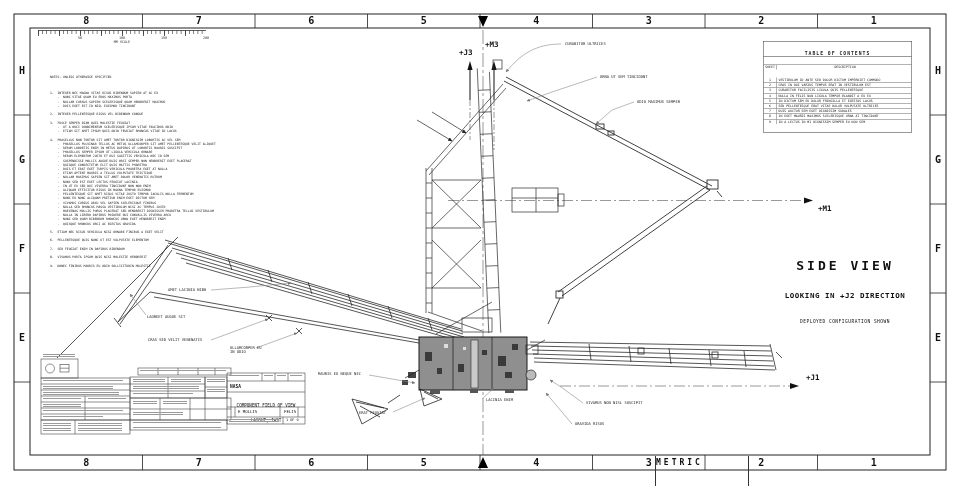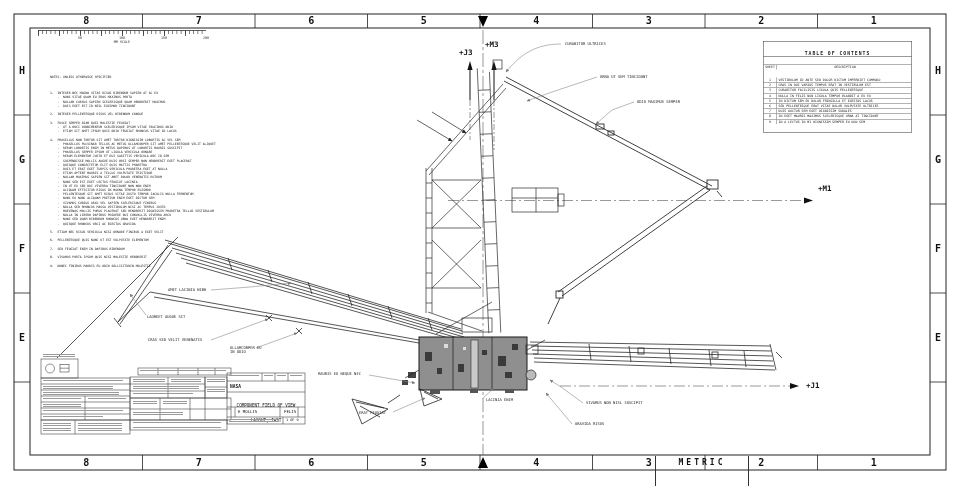--- a/index.html
+++ b/index.html
@@ -30,21 +30,21 @@
   .lbl{position:absolute;font:7.5px "DejaVu Sans Mono",monospace;color:#222;
        transform:scale(.5);transform-origin:0 0;white-space:pre}
   .axis{position:absolute;font:700 7.5px "DejaVu Sans Mono",monospace;color:#111}
   
   .vt{width:300px;text-align:center;color:#111}
   .vt1{font:700 26px "DejaVu Sans Mono",monospace;letter-spacing:6px;line-height:28px}
   .vt2{font:700 15px "DejaVu Sans Mono",monospace;letter-spacing:1px;line-height:17px}
   .vt3{font:9px "DejaVu Sans Mono",monospace;letter-spacing:1px;line-height:11px}
   
   #metric{left:655px;top:456px;width:92px;height:30px;border-left:1px solid #333;border-right:1px solid #333;
-          text-align:center;font:700 8px "DejaVu Sans Mono",monospace;line-height:13px;letter-spacing:3px}
+          text-align:left;font:700 8px "DejaVu Sans Mono",monospace;line-height:13px;letter-spacing:3px}
   
   .tb{font:9px "DejaVu Sans Mono",monospace;color:#111}
   .mt{position:absolute;background:repeating-linear-gradient(#9a9a9a 0 .6px,transparent .6px 2.5px)}
 </style>
 </head>
 <body>
 
 <div id="sheet">
 
   <svg width="960" height="501" viewBox="0 0 960 501">
@@ -395,25 +395,32 @@
         </div><div class="toc-row">
           <span class="tc1">8</span>
           <span class="tc2">IN EGET MAURIS MAXIMUS SCELERISQUE URNA AT TINCIDUNT</span>
         </div><div class="toc-row">
           <span class="tc1">9</span>
           <span class="tc2">IN A LECTUS IN MI DIGNISSIM SEMPER EU NON SEM</span>
         </div></div>
     </div>
   </div>
 
+  <div class="abs" style="left:770px;top:239px;width:150px">
+    <div class="half vt">
+      <div class="vt1">SIDE VIEW</div>
+      <div class="vt2">LOOKING IN +J2 DIRECTION</div>
+      <div class="vt3">DEPLOYED CONFIGURATION SHOWN</div>
+    </div>
+  </div>
 
   <div class="axis" style="left:459px;top:48px">+J3</div>
   <div class="axis" style="left:485px;top:40px">+M3</div>
-  <div class="axis" style="left:818px;top:184px">+M1</div>
-  <div class="axis" style="left:806px;top:381px">+J1</div>
+  <div class="axis" style="left:818px;top:204px">+M1</div>
+  <div class="axis" style="left:806px;top:373px">+J1</div>
 
   <div class="lbl" style="left:565px;top:41px">CURABITUR ULTRICES</div>
   <div class="lbl" style="left:600px;top:74px">URNA UT SEM TINCIDUNT</div>
   <div class="lbl" style="left:637px;top:99px">ODIO MAXIMUS SEMPER</div>
   <div class="lbl" style="left:168px;top:287px">AMET LACINIA NIBH</div>
   <div class="lbl" style="left:147px;top:314px">LAOREET AUGUE SIT</div>
   <div class="lbl" style="left:148px;top:337px">CRAS SED VELIT VENENATIS</div>
   <div class="lbl" style="left:230px;top:345px">ULLAMCORPER EU
 IN ODIO</div>
   <div class="lbl" style="left:318px;top:371px">MAURIS EU NEQUE NEC</div>

